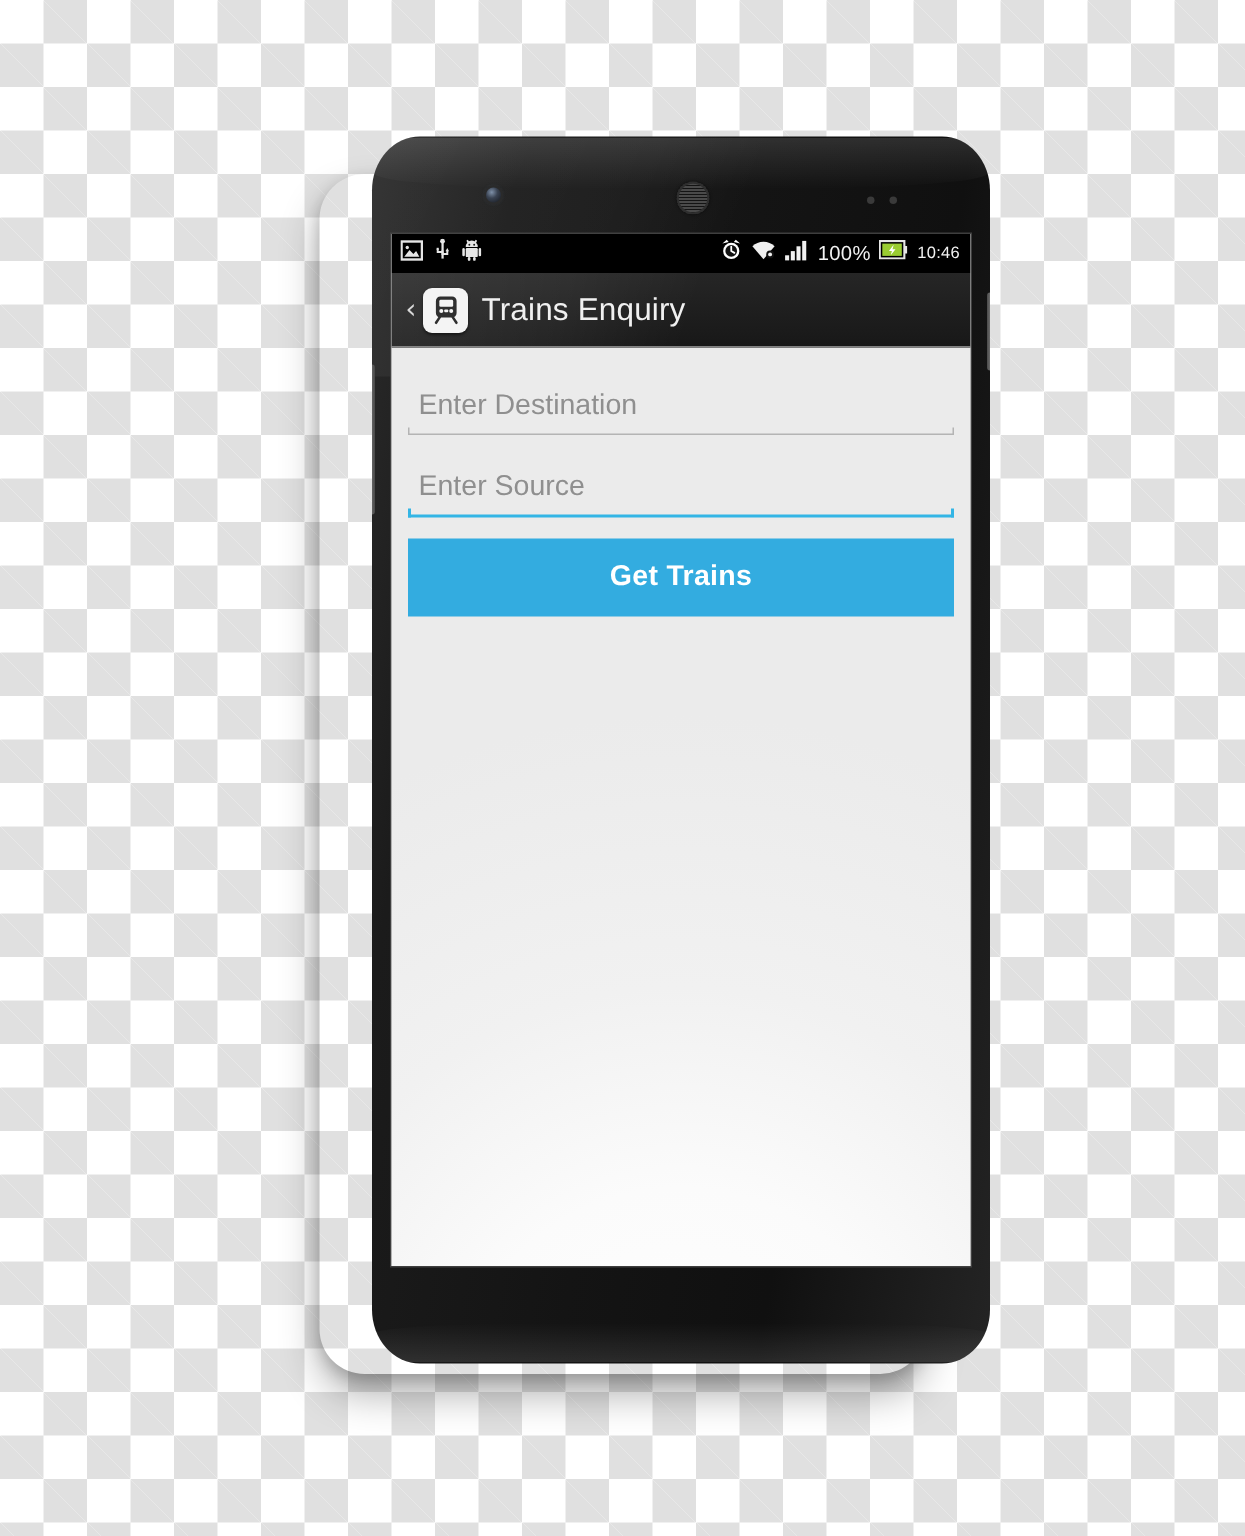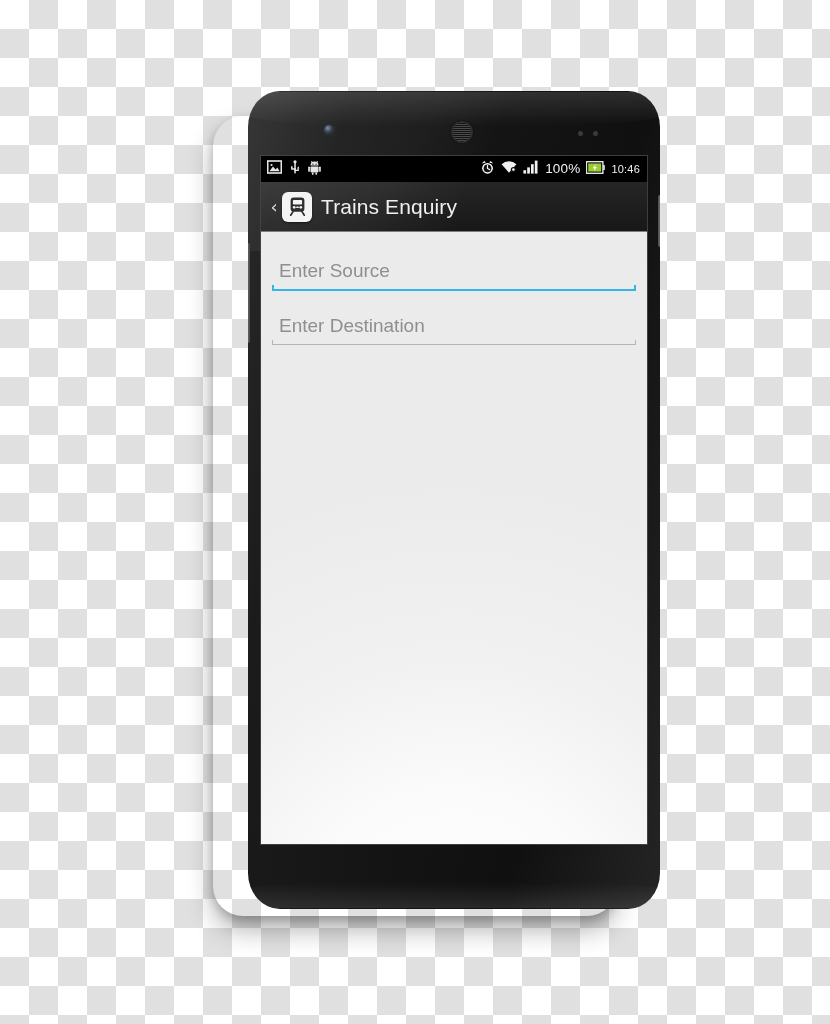--- a/index.html
+++ b/index.html
@@ -380,28 +380,29 @@
             <path d="M14.8 15.4 L17.3 19.2" stroke="#2f2f2f" stroke-width="1.7" stroke-linecap="round"></path>
           </svg>
         </div>
 
         <div id="action-bar-title">Trains Enquiry</div>
       </div>
 
       <div id="content">
 
         <div class="field">
+          <div class="field-text">Enter Destination</div>
+          <div class="underline normal"></div>
+        </div>
+
+        <div class="field">
           <div class="field-text">Enter Source</div>
           <div class="underline focused"></div>
         </div>
 
-        <div class="field">
-          <div class="field-text">Enter Destination</div>
-          <div class="underline normal"></div>
-        </div>
-
+        <button id="get-trains-button">Get Trains</button>
 
       </div>
 
     </div>
 
   </div>
 </div>
 
 </body></html>

